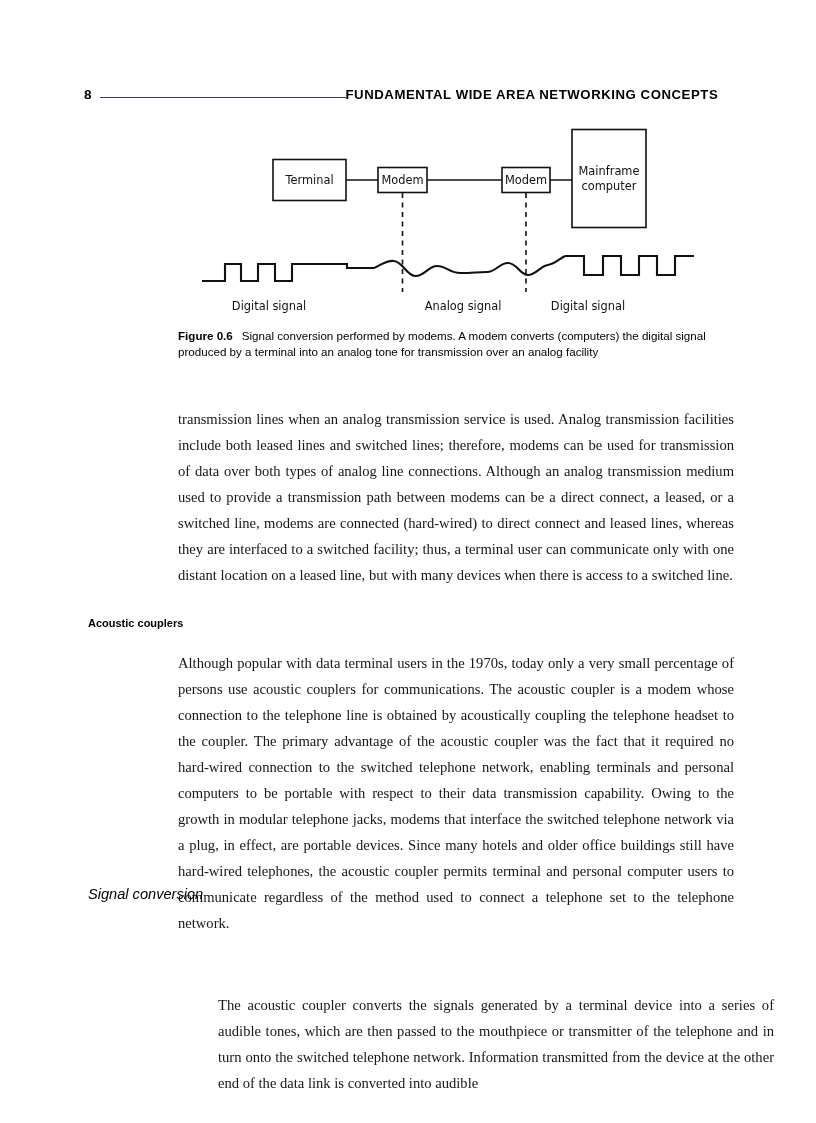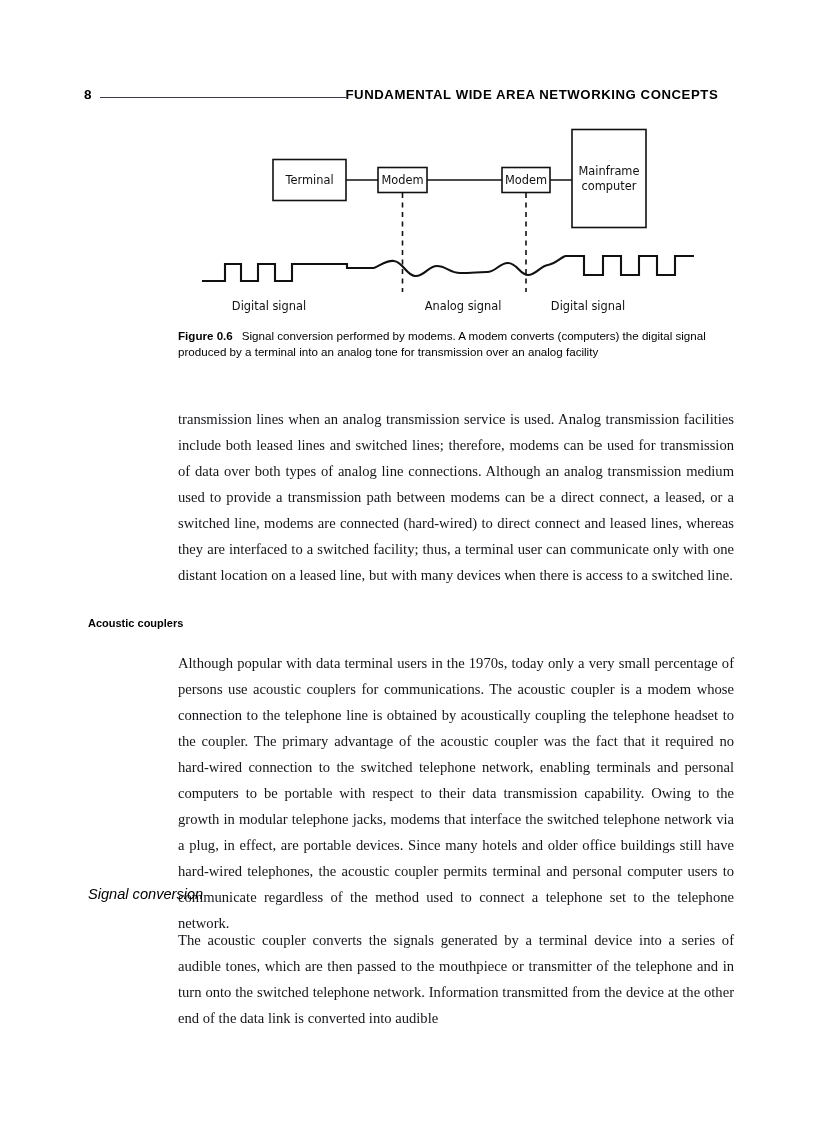--- a/index.html
+++ b/index.html
@@ -105,21 +105,21 @@
     text-align: justify;
     text-justify: inter-word;
     color: #15151a;
   }
   .body-col p {
     margin: 0;
   }
 
   #para-1 { top: 406px; }
   #para-2 { top: 650px; }
-  #para-3 { top: 927px; }
+  #para-3 { top: 992px; margin-left: 40px; }
 
   
   .h-a {
     position: absolute;
     left: 88px;
     width: 646px;
     font-family: "Liberation Sans", "DejaVu Sans", sans-serif;
     font-weight: bold;
     font-size: 11px;
     color: #000;

